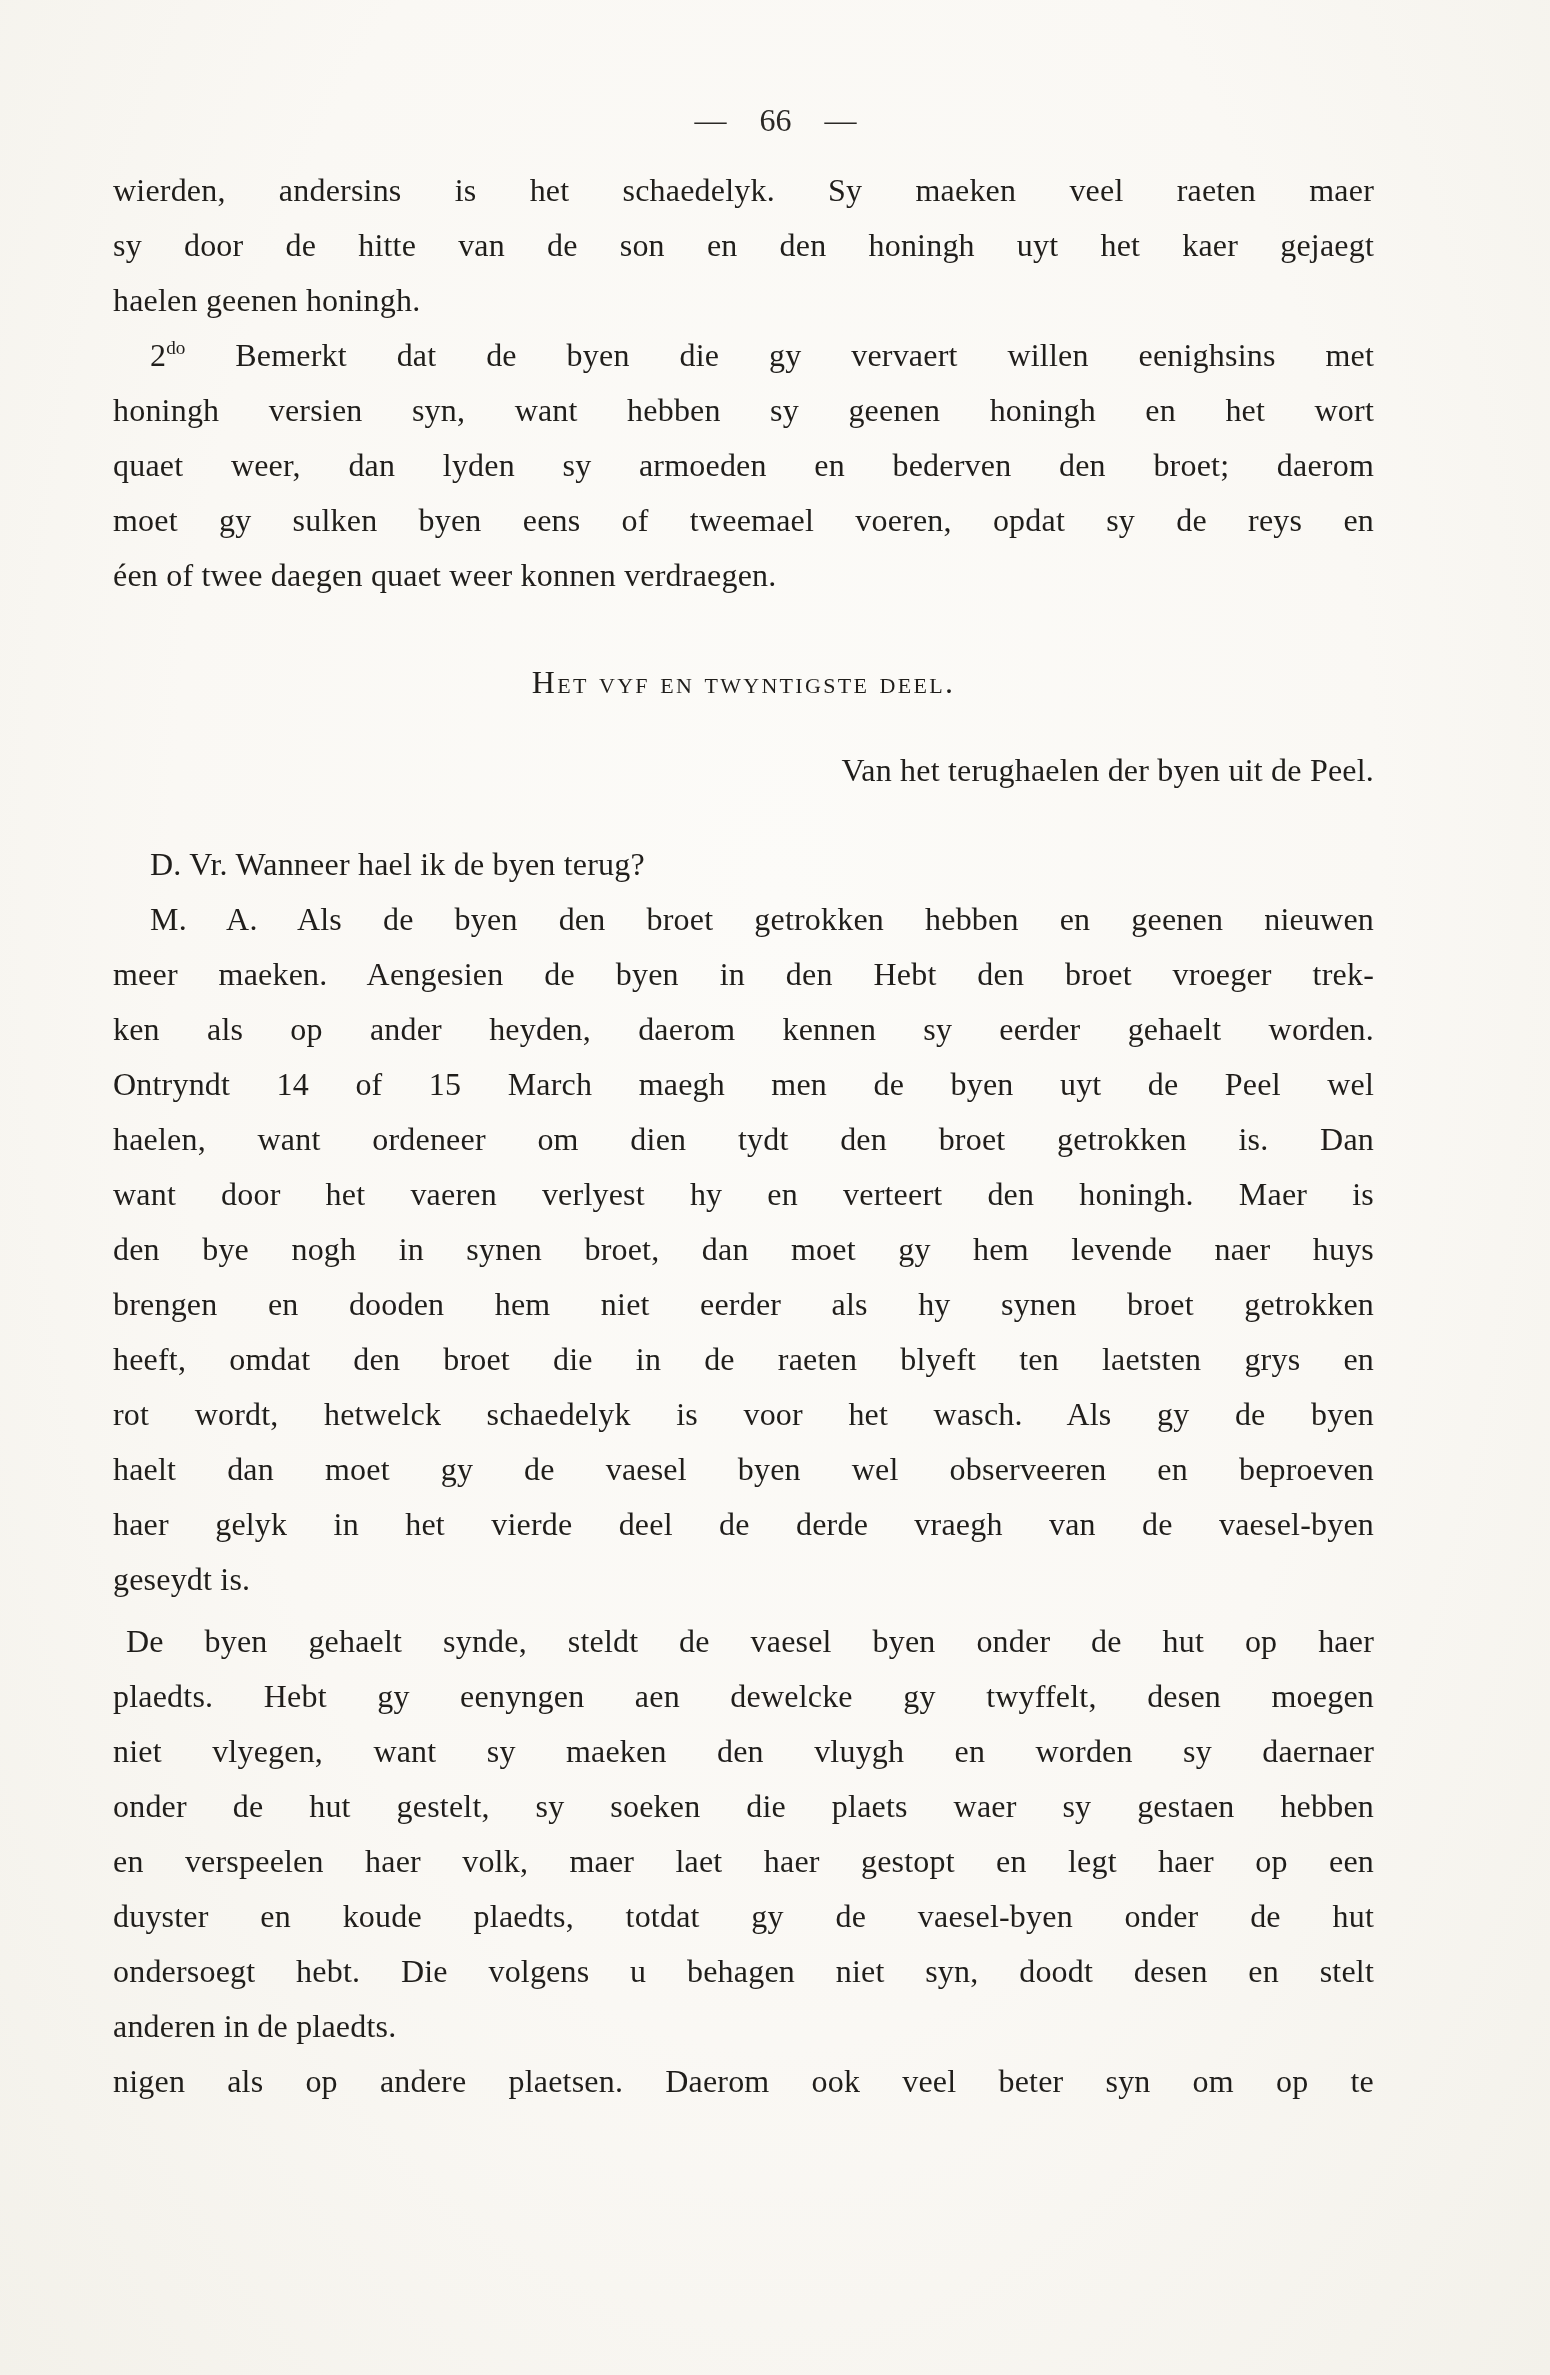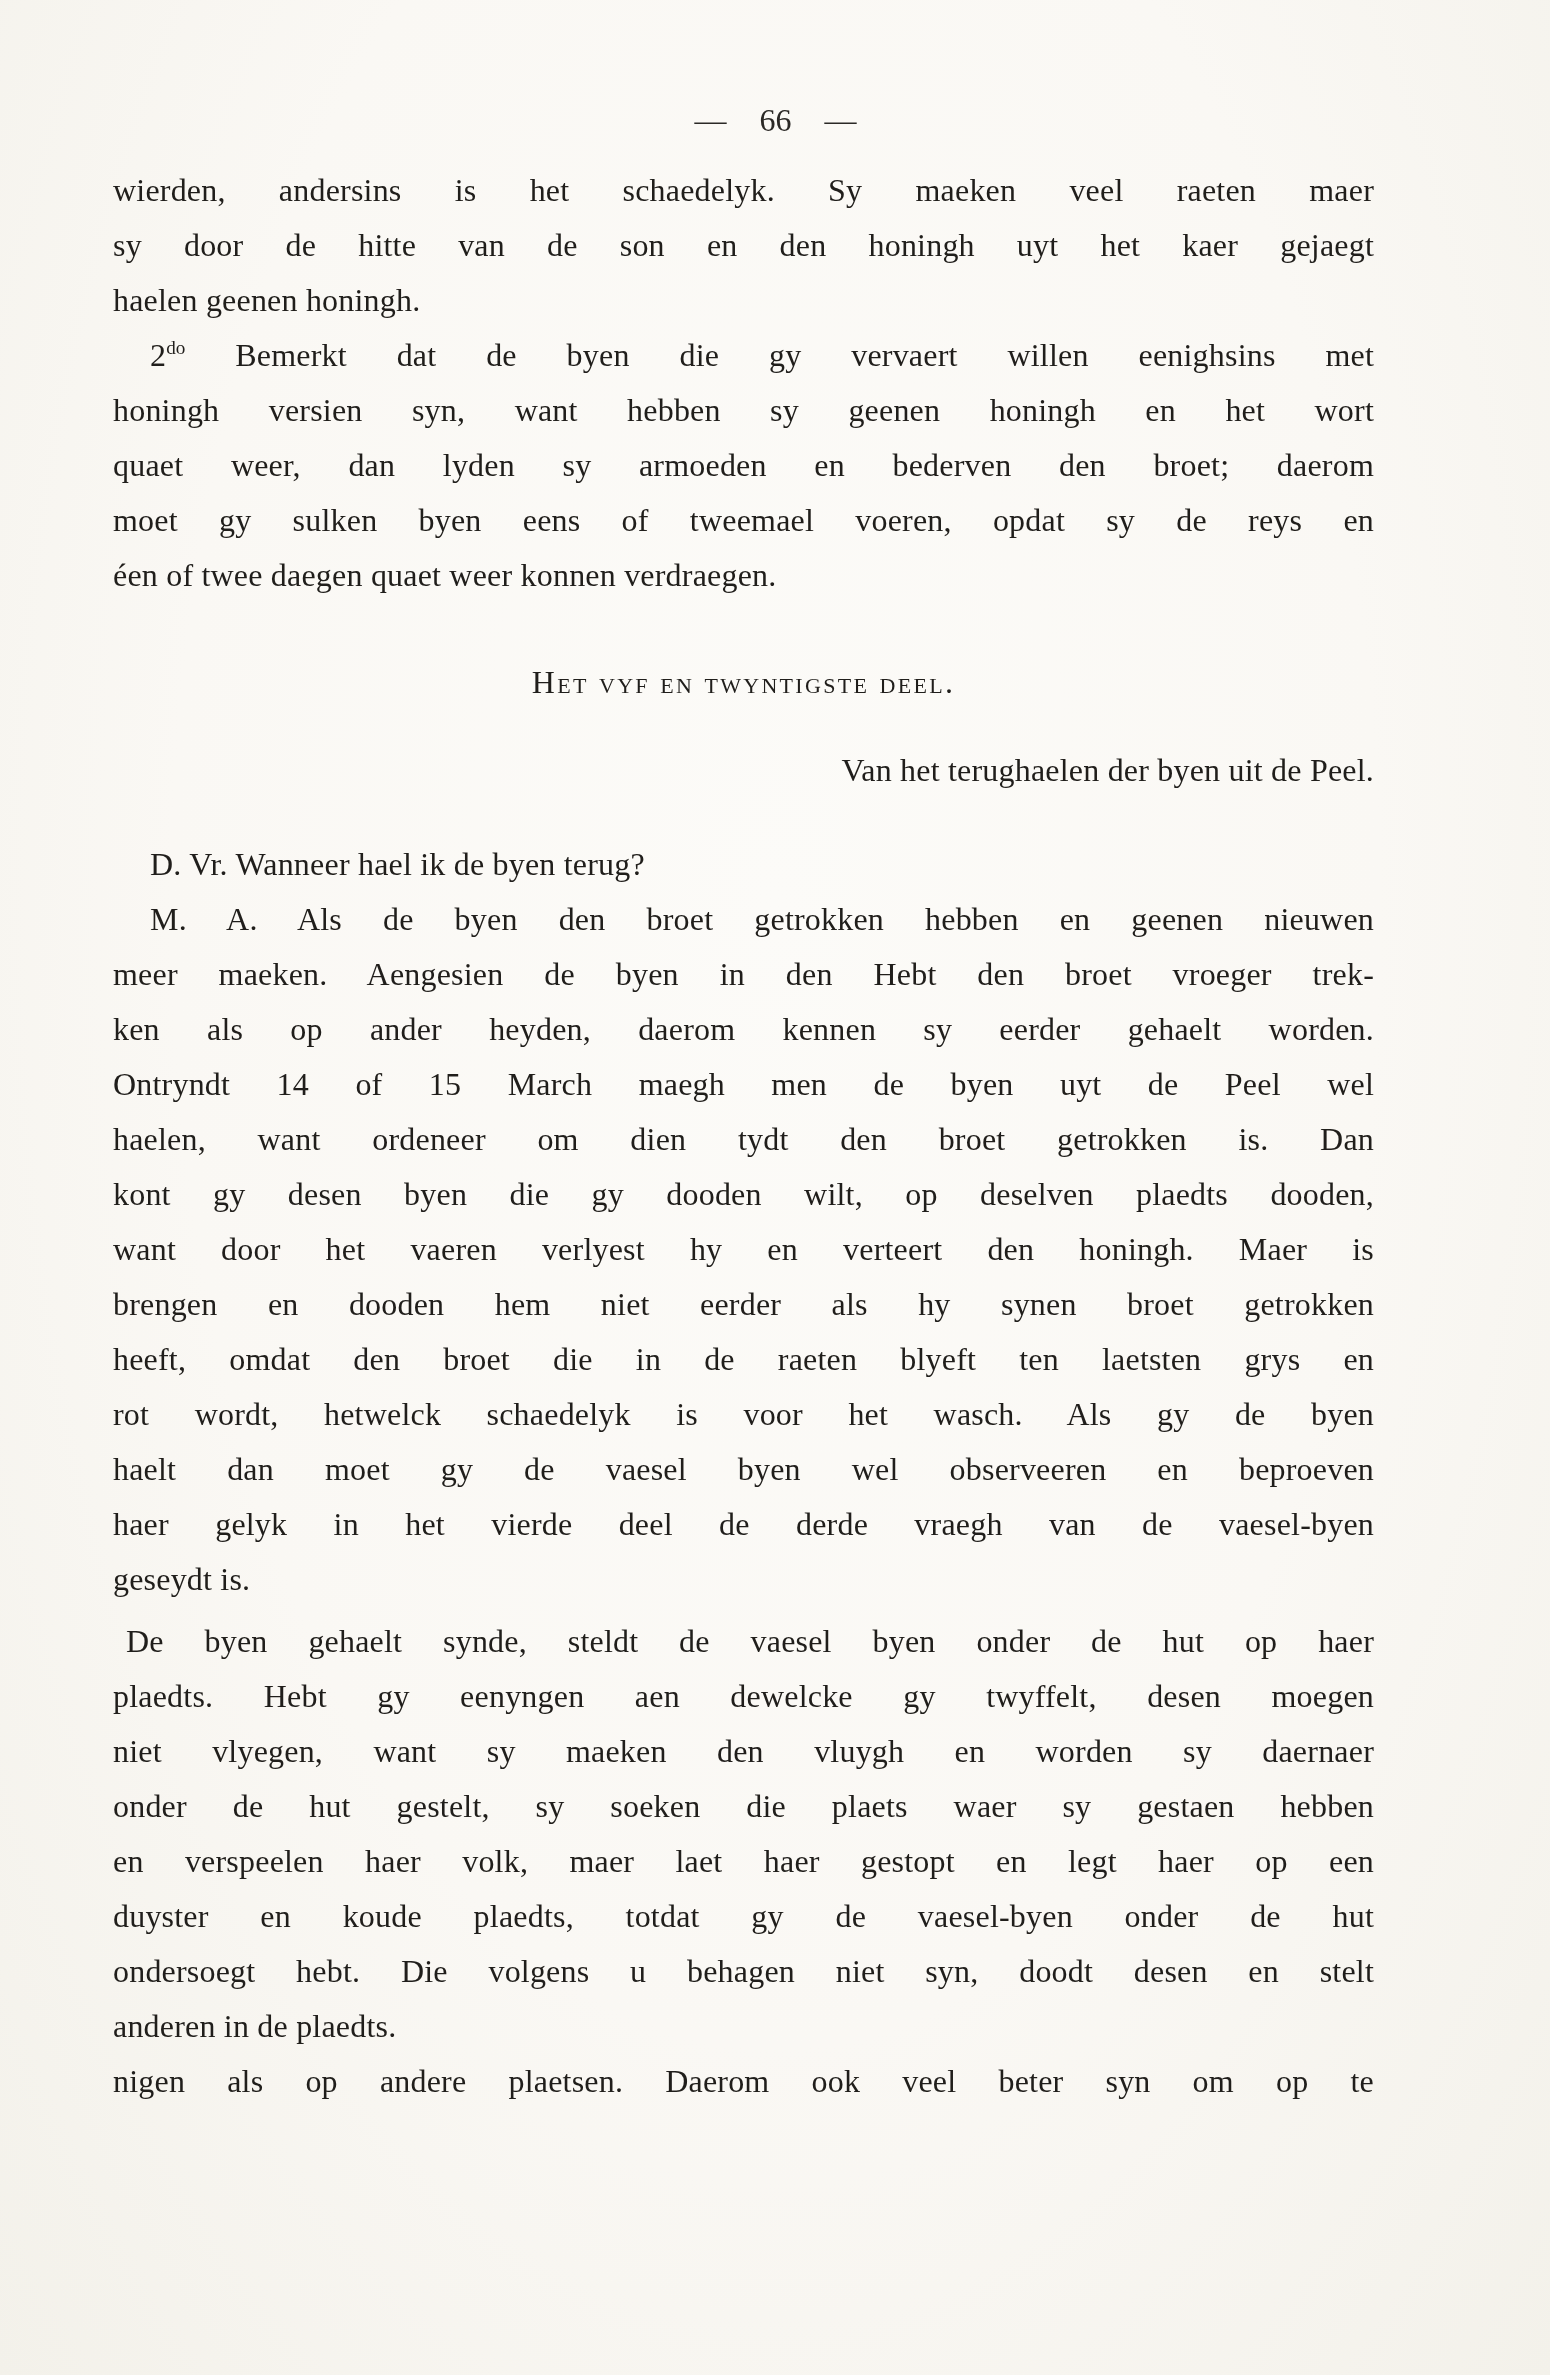--- a/index.html
+++ b/index.html
@@ -86,22 +86,22 @@
     <div class="heading">Het vyf en twyntigste deel.</div>
     <div class="subtitle">Van het terughaelen der byen uit de Peel.</div>
 
     <div class="line short indent q-gap">D. Vr. Wanneer hael ik de byen terug?</div>
 
     <div class="line indent">M. A. Als de byen den broet getrokken hebben en geenen nieuwen</div>
     <div class="line">meer maeken. Aengesien de byen in den Hebt den broet vroeger trek-</div>
     <div class="line">ken als op ander heyden, daerom kennen sy eerder gehaelt worden.</div>
     <div class="line">Ontryndt 14 of 15 March maegh men de byen uyt de Peel wel</div>
     <div class="line">haelen, want ordeneer om dien tydt den broet getrokken is. Dan</div>
-    <div class="line">kont gy desen byen die gy dooden wilt, op deselven plaedts dooden,</div>
     <div class="line">want door het vaeren verlyest hy en verteert den honingh. Maer is</div>
+    <div class="line">den bye nogh in synen broet, dan moet gy hem levende naer huys</div>
     <div class="line">brengen en dooden hem niet eerder als hy synen broet getrokken</div>
     <div class="line">heeft, omdat den broet die in de raeten blyeft ten laetsten grys en</div>
     <div class="line">rot wordt, hetwelck schaedelyk is voor het wasch. Als gy de byen</div>
     <div class="line">haelt dan moet gy de vaesel byen wel observeeren en beproeven</div>
     <div class="line">haer gelyk in het vierde deel de derde vraegh van de vaesel-byen</div>
     <div class="line short">geseydt is.</div>
 
     <div class="line indent-sm hut-gap">De byen gehaelt synde, steldt de vaesel byen onder de hut op haer</div>
     <div class="line">plaedts. Hebt gy eenyngen aen dewelcke gy twyffelt, desen moegen</div>
     <div class="line">niet vlyegen, want sy maeken den vluygh en worden sy daernaer</div>

